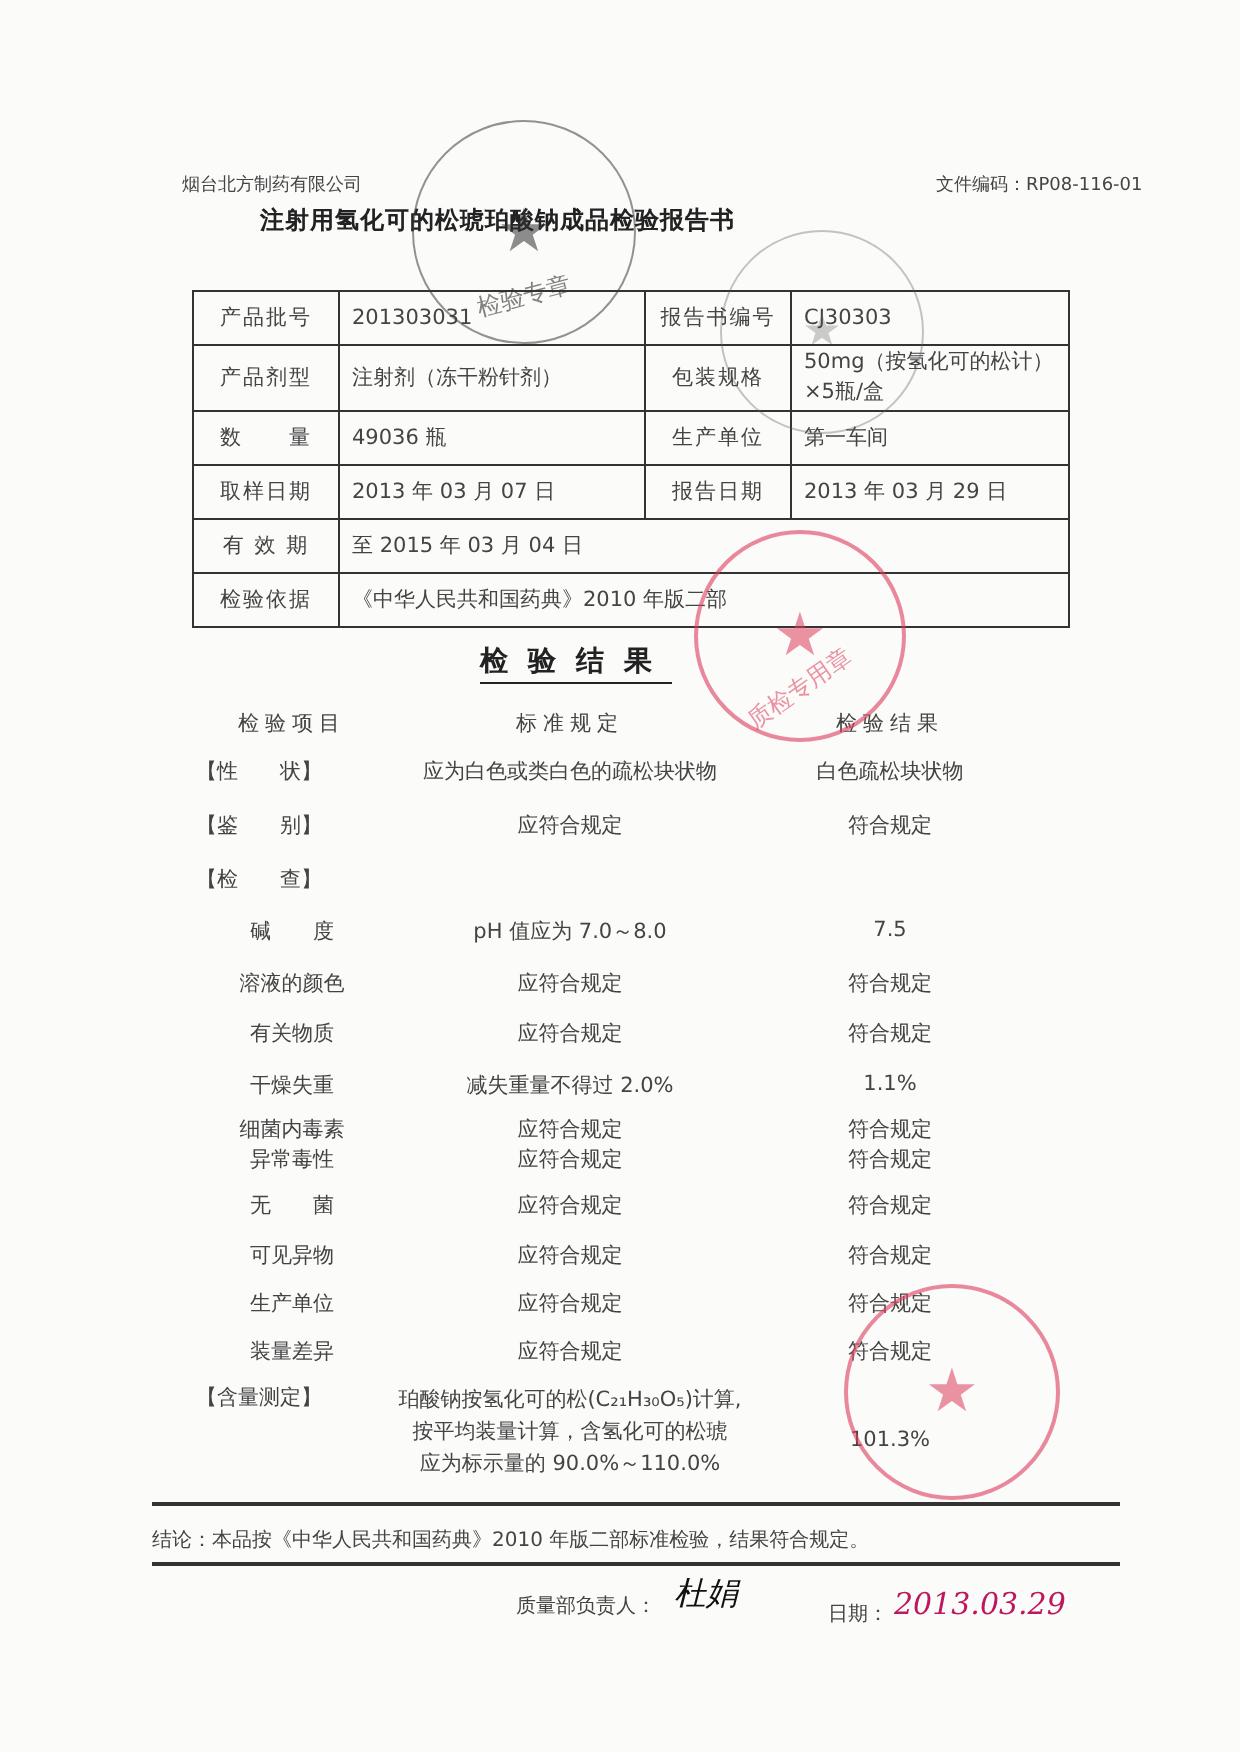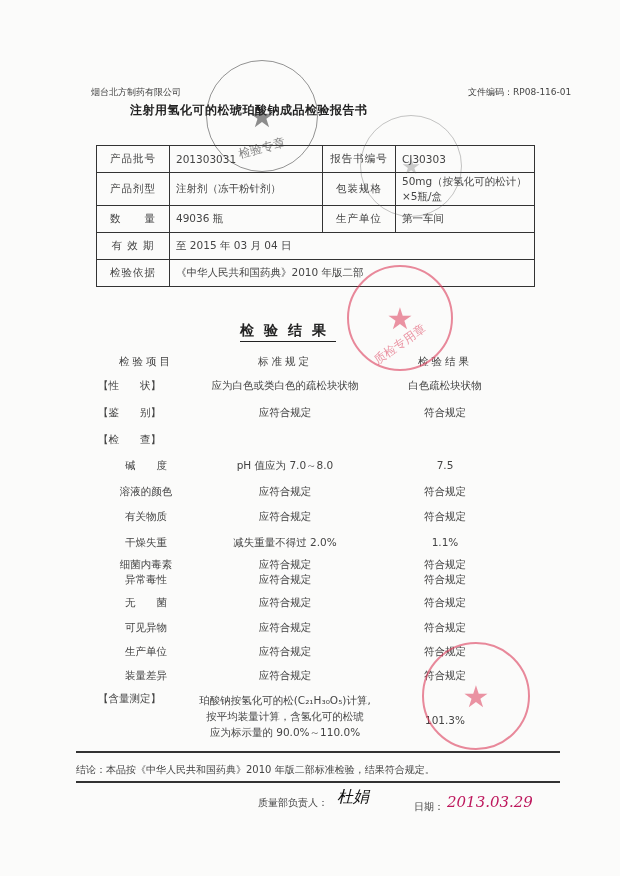--- a/index.html
+++ b/index.html
@@ -78,20 +78,26 @@
     <td class="lbl2">包装规格</td>
     <td class="val2 wrap">50mg（按氢化可的松计）×5瓶/盒</td>
   </tr>
   <tr>
     <td class="lbl">数　　量</td>
     <td class="val">49036 瓶</td>
     <td class="lbl2">生产单位</td>
     <td class="val2">第一车间</td>
   </tr>
   <tr>
+    <td class="lbl">取样日期</td>
+    <td class="val">2013 年 03 月 07 日</td>
+    <td class="lbl2">报告日期</td>
+    <td class="val2">2013 年 03 月 29 日</td>
+  </tr>
+  <tr>
     <td class="lbl">有 效 期</td>
     <td colspan="3">至 2015 年 03 月 04 日</td>
   </tr>
   <tr>
     <td class="lbl">检验依据</td>
     <td colspan="3">《中华人民共和国药典》2010 年版二部</td>
   </tr>
 </tbody>
   </table>
 

